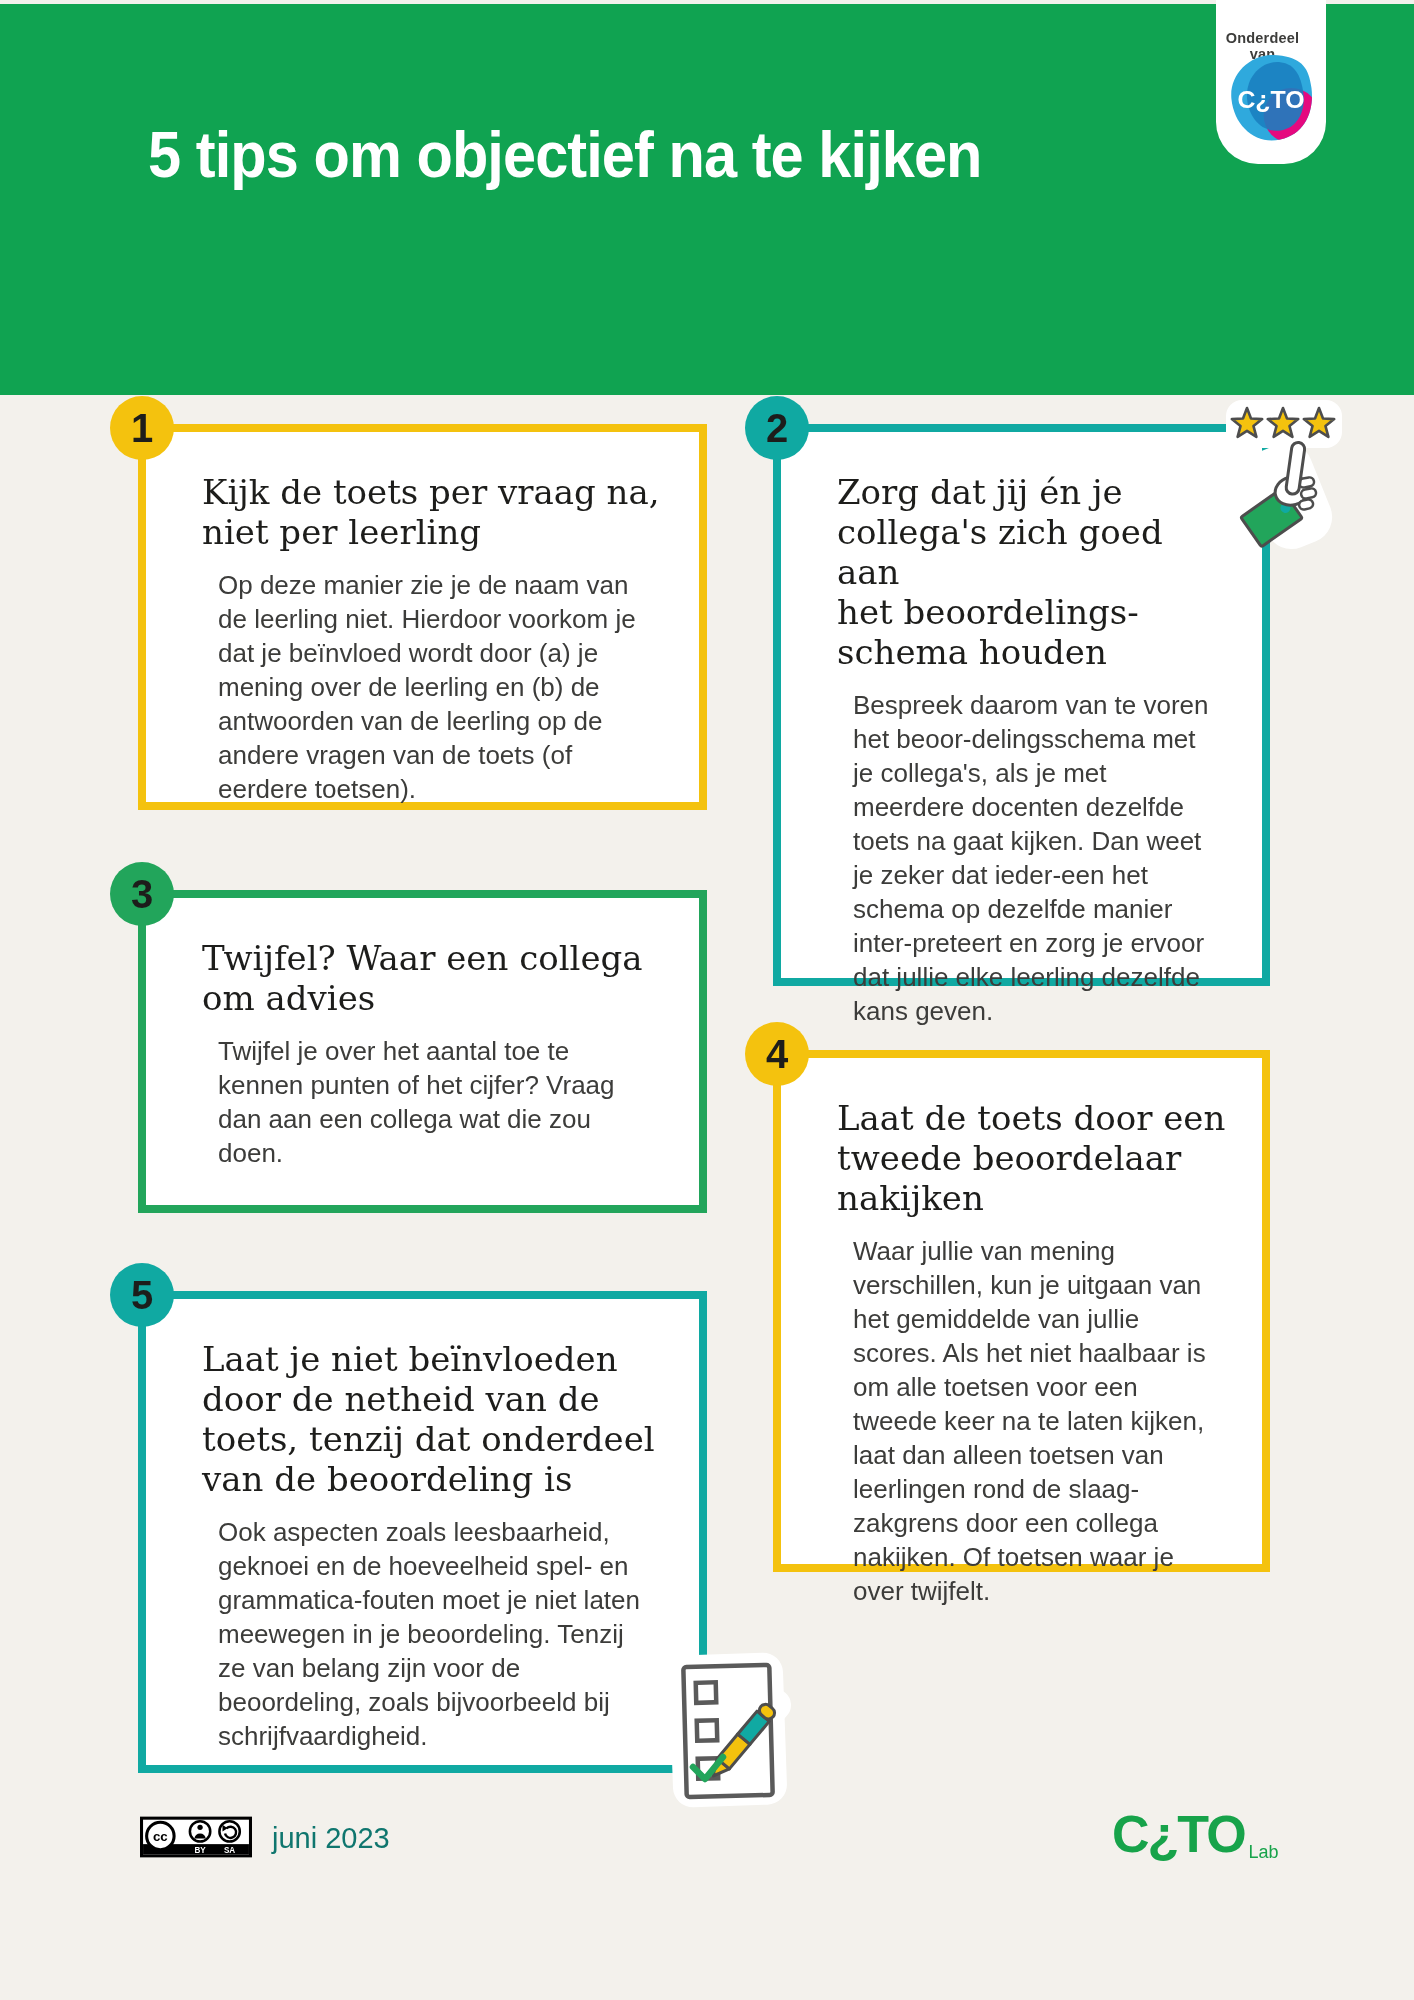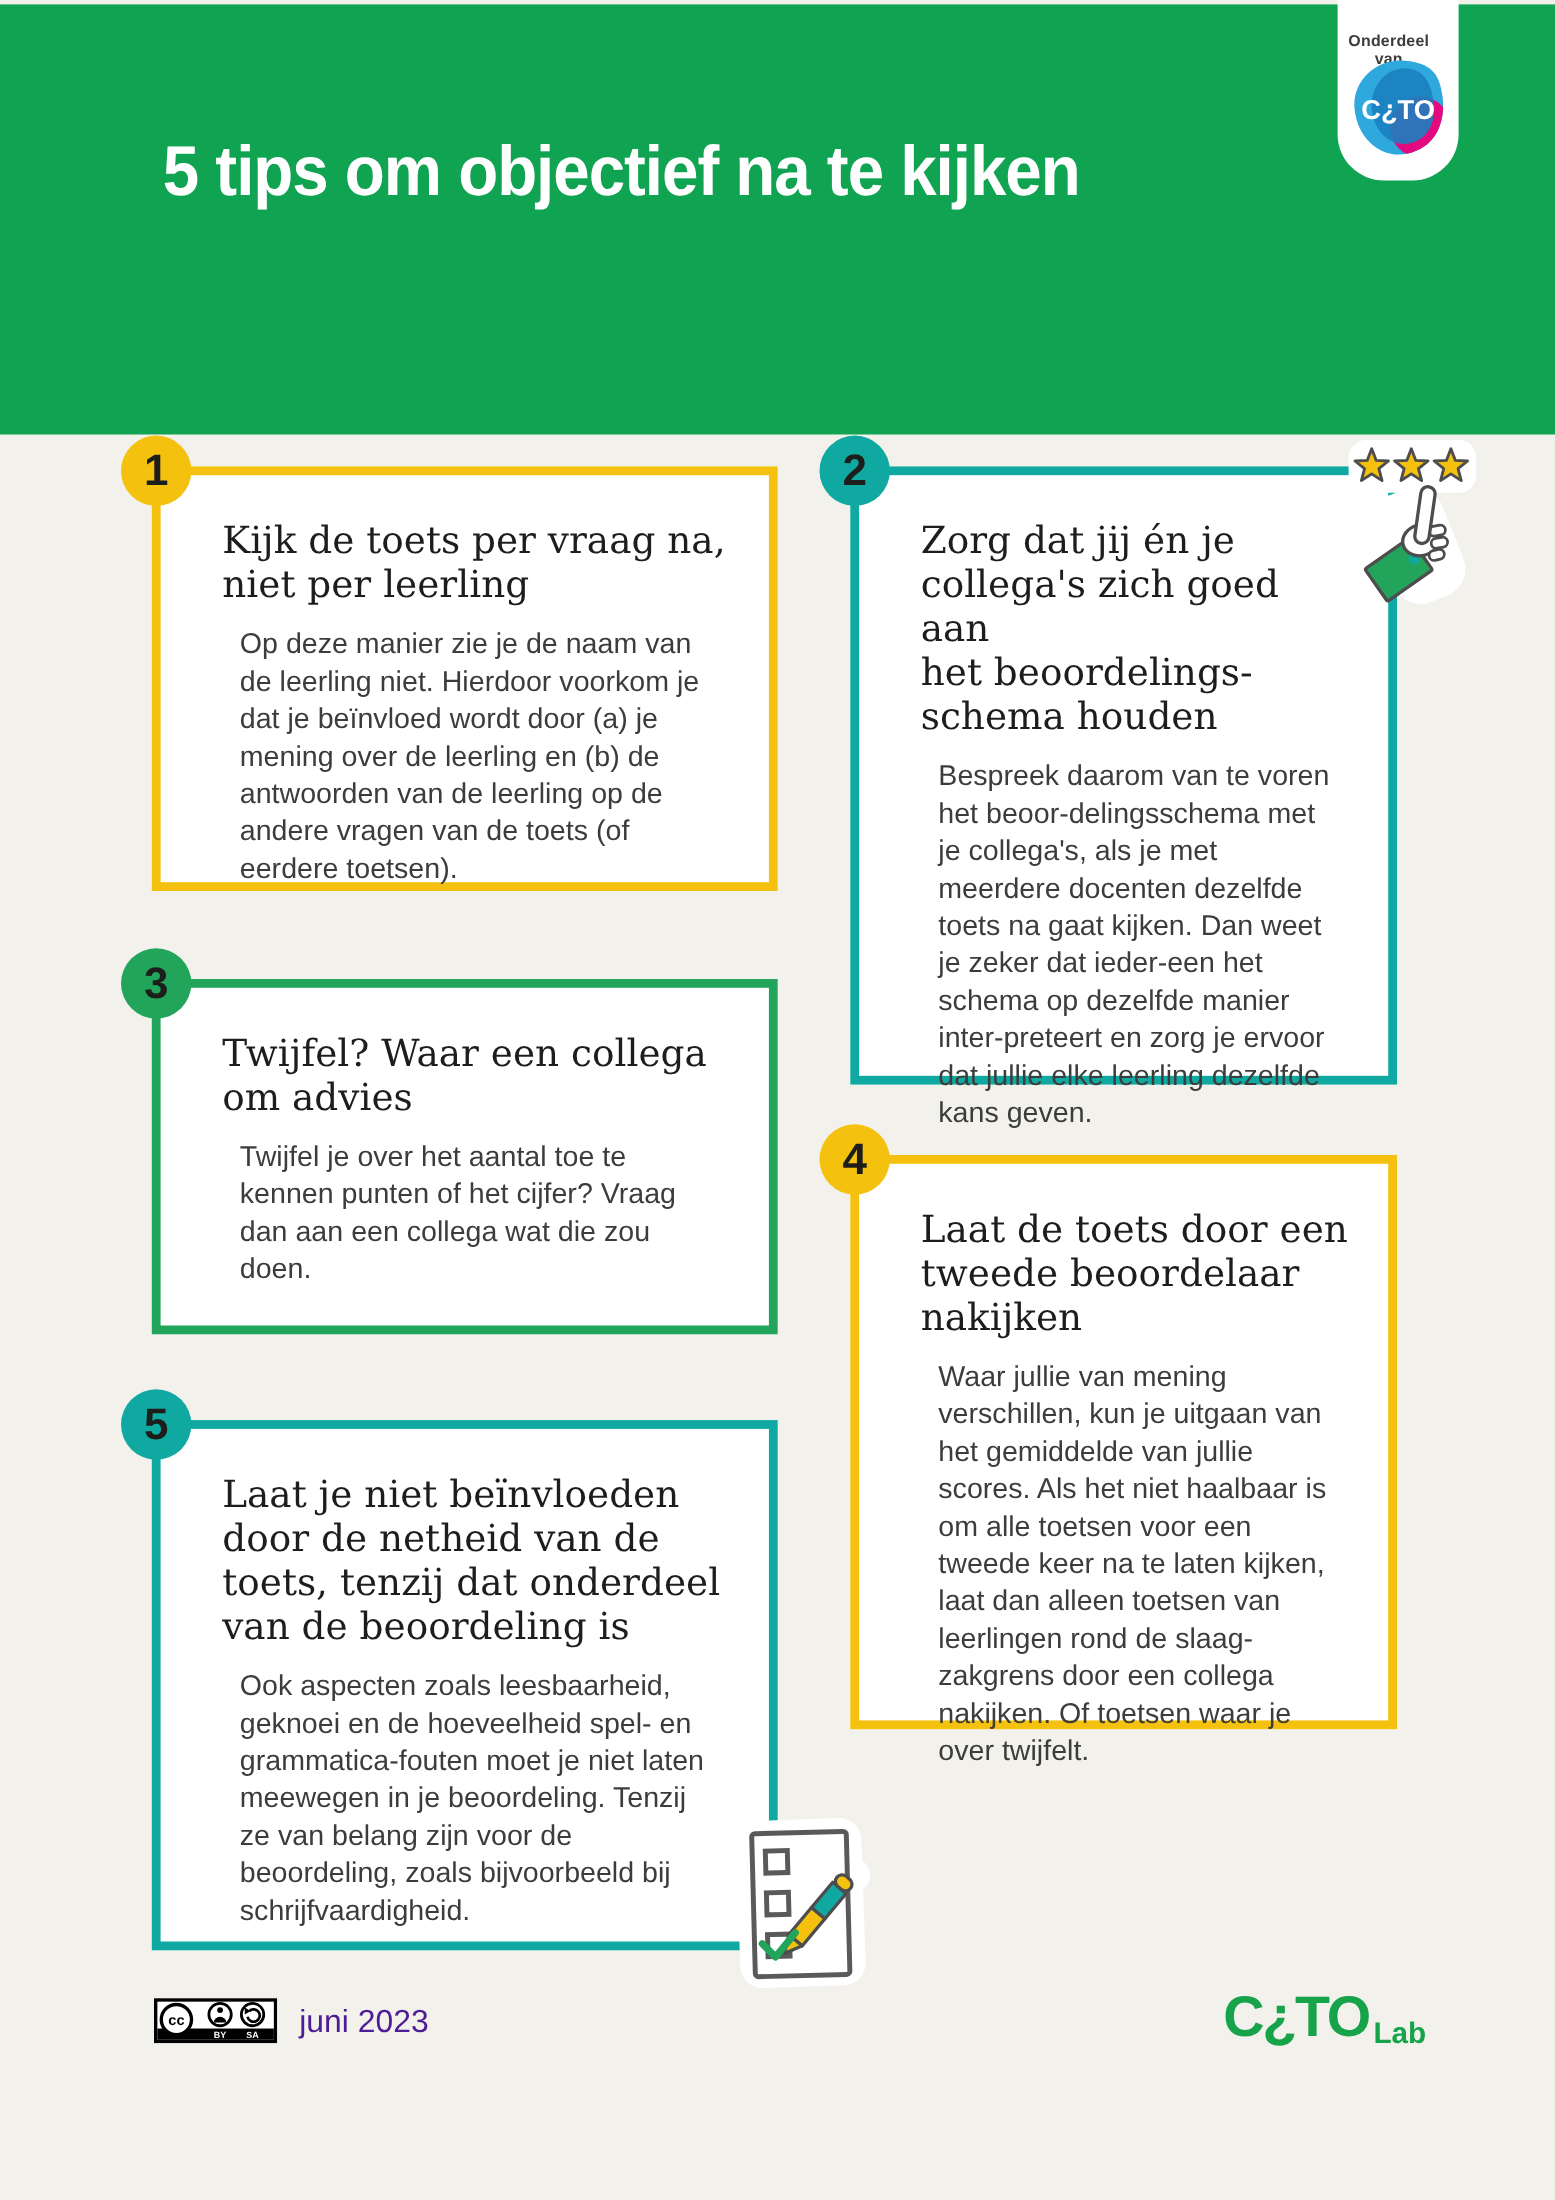--- a/index.html
+++ b/index.html
@@ -37,24 +37,24 @@
     font-size:34px;line-height:40px;color:var(--heading_text,#1D1D1B);white-space:pre-line;}
   .tip-body{margin:16px;font-size:26px;line-height:34px;color:var(--body_text,#3C3C3A);}
 
   
   .sticker{position:absolute;}
   .sticker-stars{left:1222px;top:394px;width:130px;height:170px;}
   .sticker-check{left:645px;top:1648px;width:150px;height:170px;}
 
   
   .cc-badge{position:absolute;left:140px;top:1816px;width:112px;height:42px;}
-  .date{position:absolute;left:272px;top:1822px;font-size:29px;color:#4c1d95;}
+  .date{position:absolute;left:272px;top:1822px;font-size:29px;color:#0f766e;}
   .cito-lab{position:absolute;left:1112px;top:1804px;white-space:nowrap;}
   .cl-main{font-weight:700;font-size:52px;letter-spacing:-2px;color:var(--cito_green,#17A34A);}
-  .cl-sub{font-weight:700;font-size:27px;color:var(--cito_green,#17A34A);position:relative;top:6px;left:4px;margin-top:40px;}
+  .cl-sub{font-weight:400;font-size:18px;color:var(--cito_green,#17A34A);position:relative;top:6px;left:4px;margin-top:40px;}
 </style>
 </head>
 <body>
 
 <div class="page">
 
   <header class="header">
     <h1 class="page-title">5 tips om objectief na te kijken</h1>
   </header>
 

